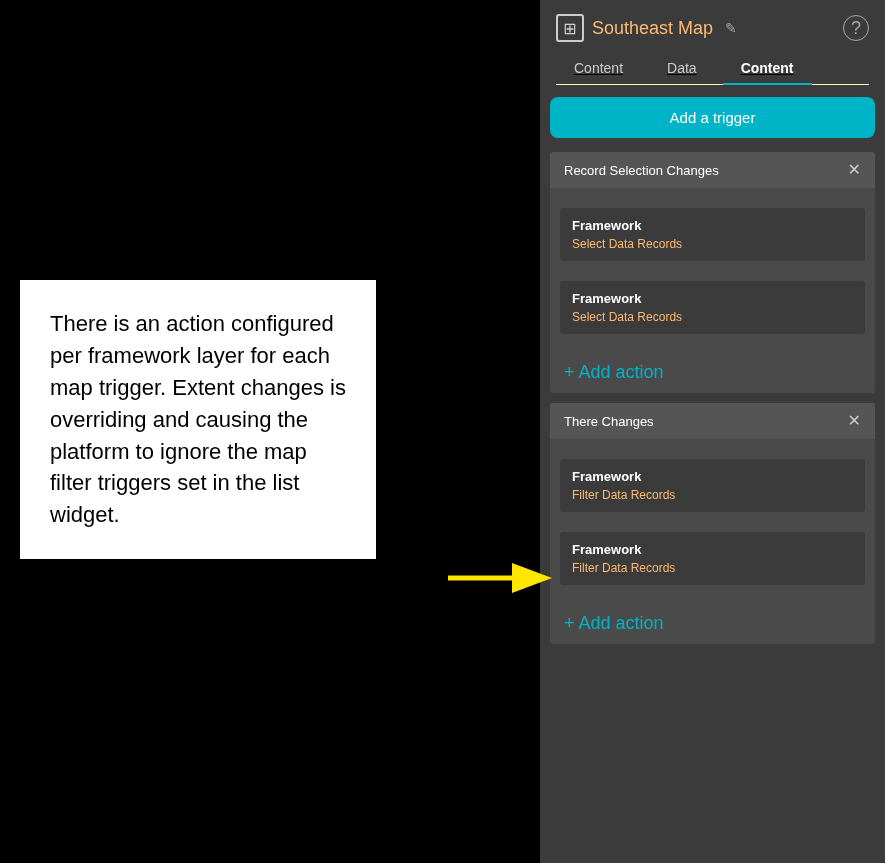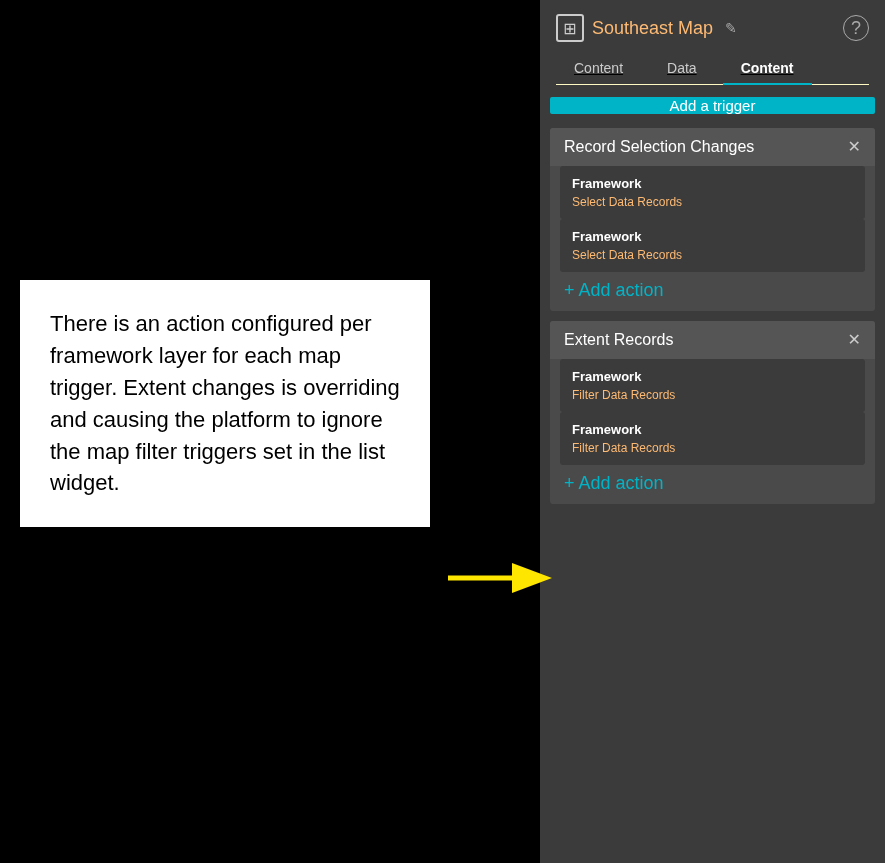--- a/index.html
+++ b/index.html
@@ -10,21 +10,21 @@
       font-family: 'Segoe UI', Arial, sans-serif;
       position: relative;
       overflow: hidden;
     }
 
     
     .annotation-box {
       position: absolute;
       left: 20px;
       top: 280px;
-      width: 410px;
+      width: 356px;
       background: #fff;
       padding: 28px 30px;
       font-size: 22px;
       line-height: 1.45;
       color: #000;
       z-index: 10;
     }
 
     
     .arrow-container {
@@ -144,61 +144,61 @@
       flex-direction: column;
       gap: 10px;
     }
 
     
     .add-trigger-btn {
       background: #00b4c8;
       color: #fff;
       border: none;
       width: 100%;
-      padding: 0;
+      padding: 12px;
       font-size: 15px;
       font-weight: 500;
       cursor: pointer;
-      border-radius: 2px;
+      border-radius: 8px;
       margin-bottom: 4px;
     }
 
     
     .trigger-section {
       background: #4a4a4a;
       border-radius: 3px;
       overflow: hidden;
     }
 
     .trigger-header {
       display: flex;
       align-items: center;
       justify-content: space-between;
       padding: 10px 14px;
       background: #555;
     }
 
     .trigger-title {
       color: #fff;
-      font-size: 16px;
+      font-size: 13px;
       font-weight: 500;
     }
 
     .close-btn {
       color: #ccc;
       cursor: pointer;
       font-size: 16px;
       background: none;
       border: none;
       line-height: 1;
     }
 
     
     .action-card {
-      margin: 0 10px;
+      margin: 20px 10px;
       background: #3b3b3b;
       border-radius: 3px;
       padding: 10px 12px;
     }
 
     .action-card-title {
       color: #fff;
       font-size: 13px;
       font-weight: 600;
       margin-bottom: 4px;
@@ -279,21 +279,21 @@
       <div class="action-card">
         <div class="action-card-title">Framework</div>
         <div class="action-card-sub">Select Data Records</div>
       </div>
 
       <a class="add-action-link">+ Add action</a>
     </div>
 
     <div class="trigger-section">
       <div class="trigger-header">
-        <span class="trigger-title">Extent Records</span>
+        <span class="trigger-title">There Changes</span>
         <button class="close-btn">✕</button>
       </div>
 
       <div class="action-card">
         <div class="action-card-title">Framework</div>
         <div class="action-card-sub">Filter Data Records</div>
       </div>
 
       <div class="action-card">
         <div class="action-card-title">Framework</div>

